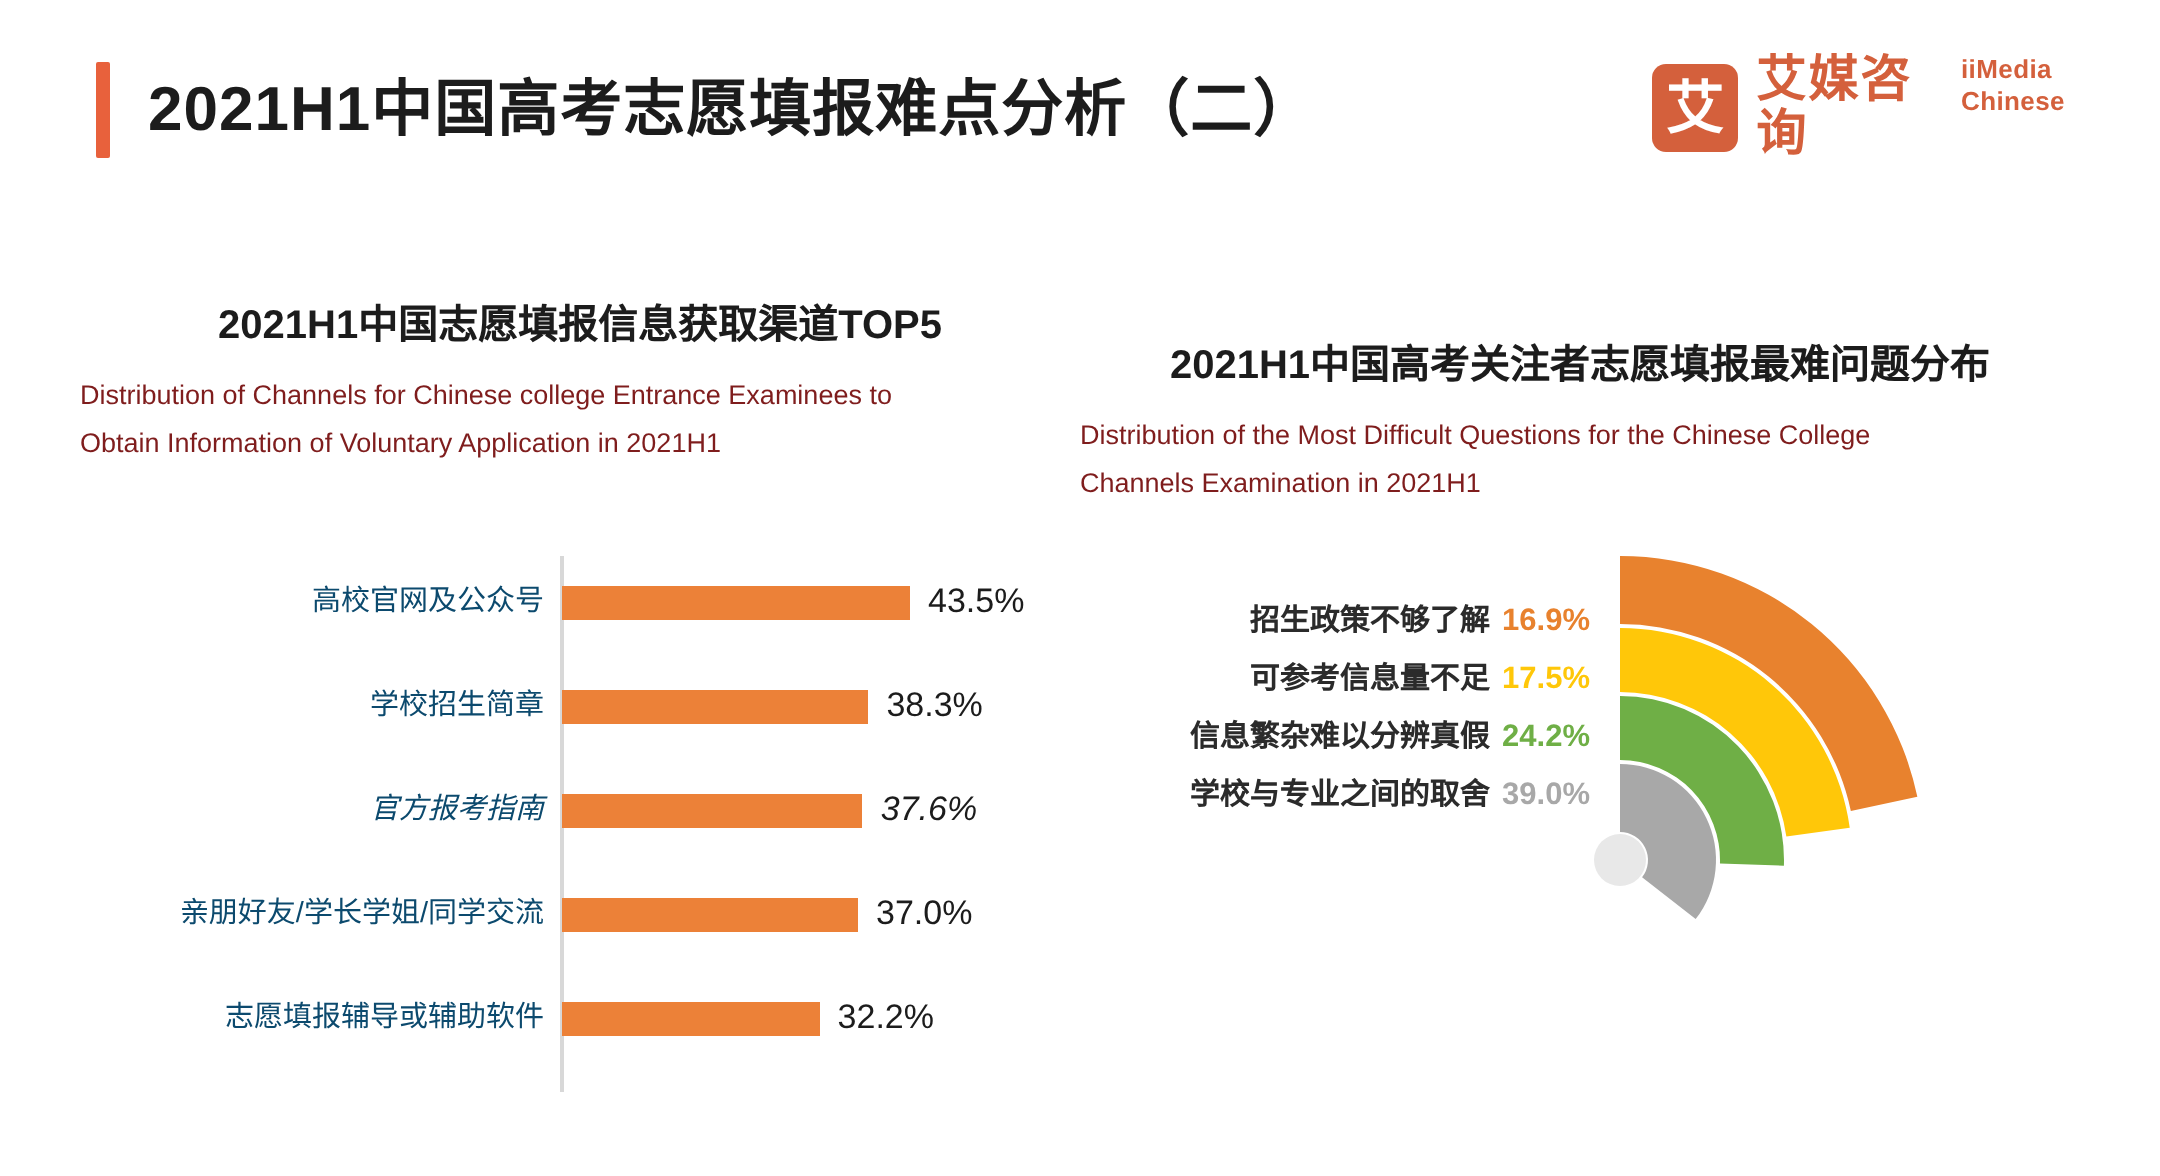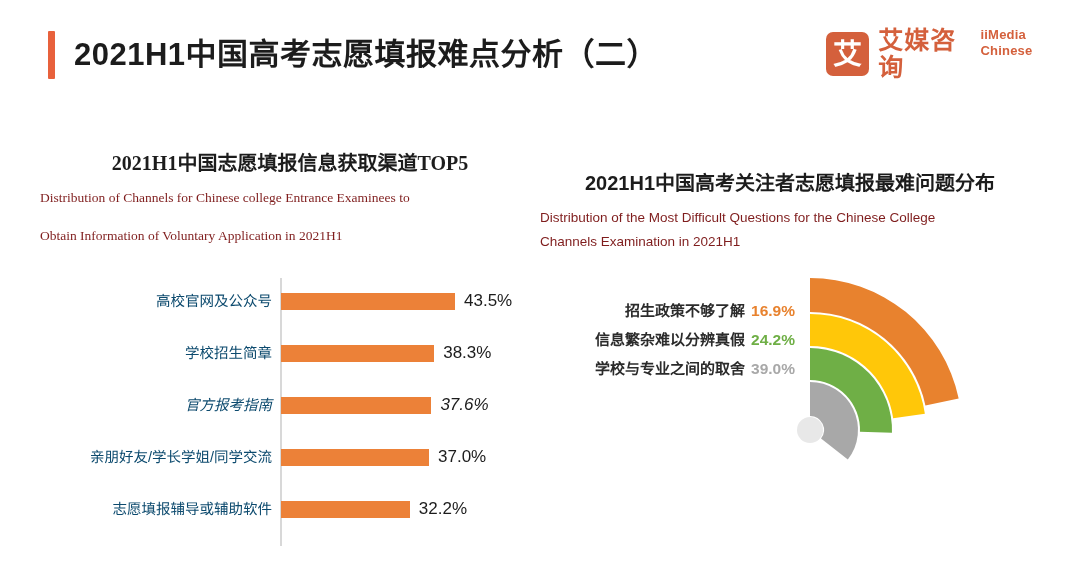--- a/index.html
+++ b/index.html
@@ -33,21 +33,21 @@
     display:flex;align-items:center;justify-content:center;
     color:#ffffff;font-size:29px;font-weight:bold;line-height:1;
     font-family:"DejaVu Sans","Liberation Sans",sans-serif;
   }
   .logo-text{margin-left:9px;display:flex;flex-direction:row;justify-content:flex-start;}
   .logo-cn{font-size:25px;font-weight:bold;color:#D4603C;line-height:27px;letter-spacing:1px;}
   .logo-en{font-size:13px;color:#D4603C;line-height:16px;letter-spacing:.2px;font-weight:600;}
 
   
   .panel{position:absolute;top:150px;}
-  .panel-left{left:40px;width:500px;font-family:Liberation Serif, serif;}
+  .panel-left{left:40px;width:500px;}
   .panel-right{left:540px;width:500px;margin-top:20px;}
 
   .chart-title{
     text-align:center;font-size:20px;font-weight:bold;color:#1c1c1c;
     line-height:26px;margin:0;white-space:nowrap;
   }
   .chart-subtitle{
     text-align:left;font-size:13.5px;color:#7f1d1d;
     line-height:24px;margin:10px 0 0 0;font-weight:500;
   }
@@ -93,21 +93,21 @@
       <div class="logo-text">
         <div class="logo-cn">艾媒咨询</div>
         <div class="logo-en">iiMedia Chinese</div>
       </div>
     </div>
   </div>
 
   <div class="panel panel-left">
     <div class="chart-title">2021H1中国志愿填报信息获取渠道TOP5</div>
     <div class="chart-subtitle">Distribution of Channels for Chinese college Entrance Examinees to</div>
-    <div class="chart-subtitle" style="margin-top:14px">Obtain Information of Voluntary Application in 2021H1</div>
+    <div class="chart-subtitle" style="margin-top:0">Obtain Information of Voluntary Application in 2021H1</div>
   </div>
 
   <div class="panel panel-right">
     <div class="chart-title">2021H1中国高考关注者志愿填报最难问题分布</div>
     <div class="chart-subtitle">Distribution of the Most Difficult Questions for the Chinese College</div>
     <div class="chart-subtitle" style="margin-top:0">Channels Examination in 2021H1</div>
   </div>
 
   <div class="barchart">
     <div class="bar-axis"></div>
@@ -136,20 +136,21 @@
           <div class="bar-label">志愿填报辅导或辅助软件</div>
           <div class="bar-fill" style="width: 128.8px; background: rgb(236, 129, 56);"></div>
           <div class="bar-value" style="left: 378.8px;">32.2%</div>
         </div>
       </div>
   </div>
 
   <div class="radial">
     <div class="radial-legend" id="radial-legend">
         <div class="legend-row"><span class="legend-name">招生政策不够了解</span><span class="legend-val" style="color: rgb(232, 130, 46);">16.9%</span></div>
+        <div class="legend-row"><span class="legend-name">可参考信息量不足</span><span class="legend-val" style="color: rgb(255, 199, 9);">17.5%</span></div>
         <div class="legend-row"><span class="legend-name">信息繁杂难以分辨真假</span><span class="legend-val" style="color: rgb(111, 175, 70);">24.2%</span></div>
         <div class="legend-row"><span class="legend-name">学校与专业之间的取舍</span><span class="legend-val" style="color: rgb(168, 168, 168);">39.0%</span></div>
       </div>
     <svg class="radial-svg" id="radial-svg" width="250" height="230" viewBox="0 0 250 230">
         <path d="M 22.00000000000001 0 A 152 152 0 0 1 170.67843531153846 120.39742299570058 L 137.42141688658907 127.46642048350441 A 118 118 0 0 0 22.000000000000007 34 Z" fill="#E8822E"></path>
         <path d="M 22.000000000000007 36 A 116 116 0 0 1 136.87109597402218 135.8559202886324 L 105.18251777429191 140.3094595193545 A 84 84 0 0 0 22.000000000000004 68 Z" fill="#FFC709"></path>
         <path d="M 22.000000000000004 70 A 82 82 0 0 1 103.95004781556585 154.86175872960507 L 71.96954135095478 153.74497483512505 A 50 50 0 0 0 22.000000000000004 102 Z" fill="#6FAF46"></path>
         <path d="M 22.000000000000004 104 A 48 48 0 0 1 59.82451617312266 181.55175081563158 L 33.03215055049411 160.6192606545592 A 14 14 0 0 0 22 138 Z" fill="#A8A8A8"></path>
         <circle cx="22" cy="152" r="13" fill="#E8E8E8"></circle>
       </svg>

